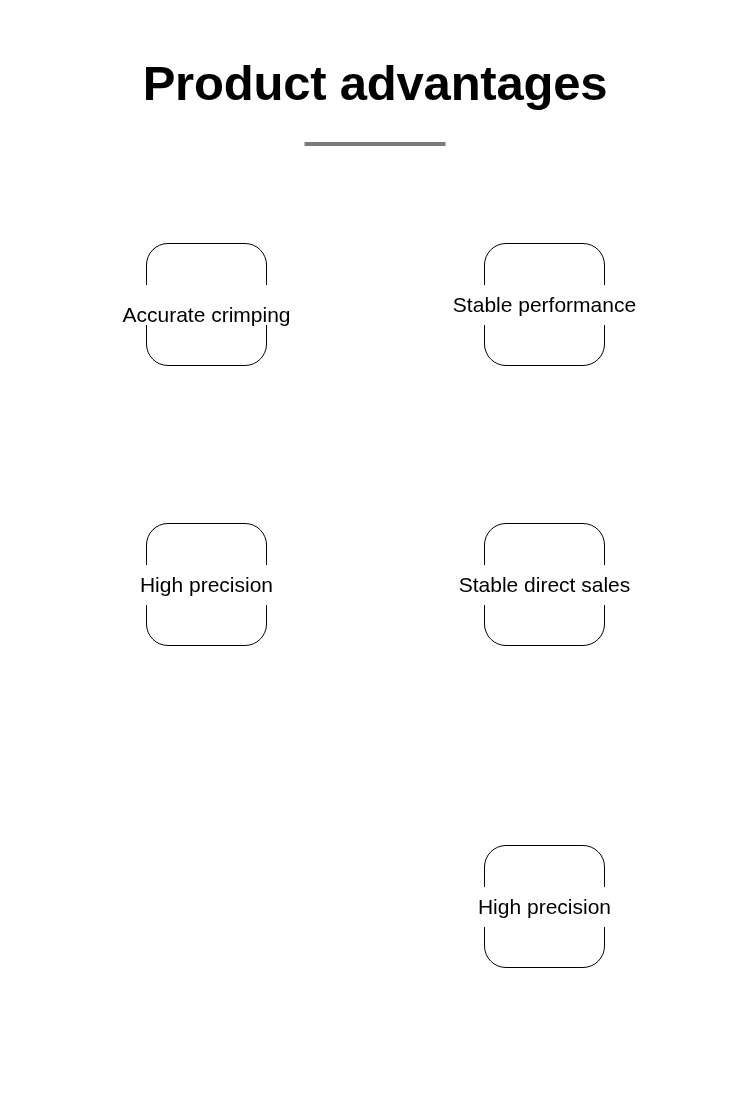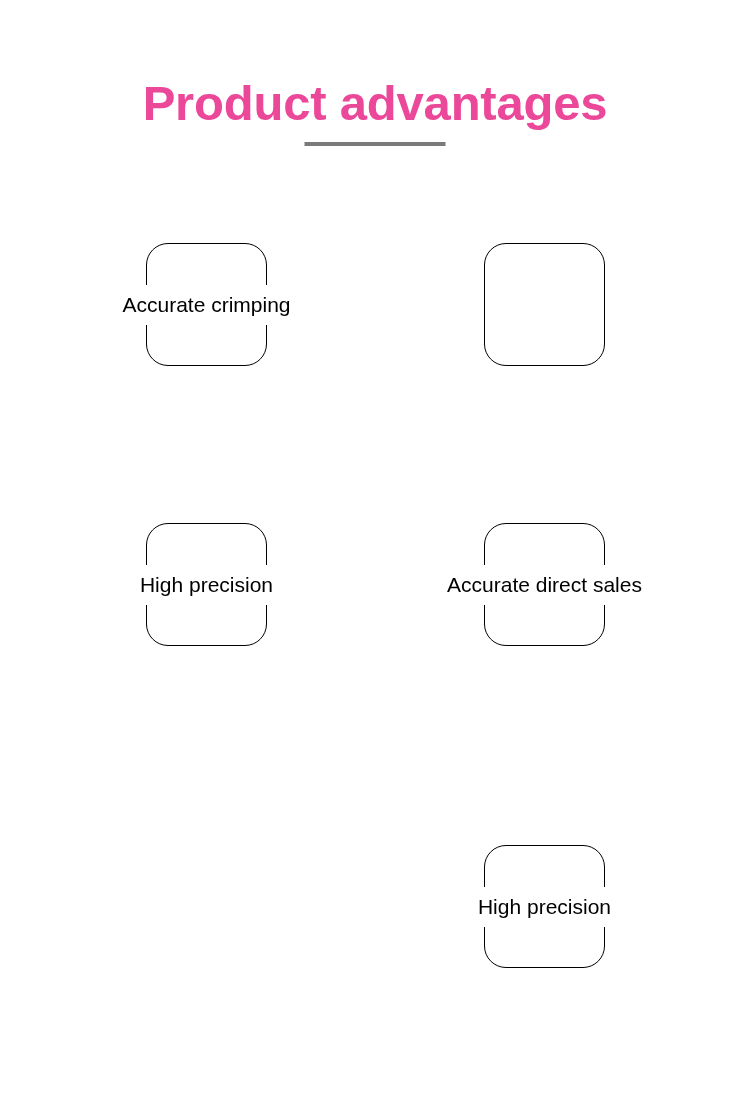--- a/index.html
+++ b/index.html
@@ -33,23 +33,23 @@
     text-align: center;
   }
 
   .page-title {
     margin: 0;
     padding: 0;
     font-size: 49px;
     font-weight: bold;
     line-height: 1;
     letter-spacing: -0.2px;
-    color: #ec4899;
+    color: #000000;
     position: absolute;
-    top: 79px;
+    top: 59px;
     left: 0;
     width: 750px;
     text-align: center;
     white-space: nowrap;
   }
 
   .title-divider {
     position: absolute;
     top: 142px;
     left: 50%;
@@ -113,21 +113,21 @@
   
   .col-left  { left: 146px; }
   .col-right { left: 484px; }
 
   
   .row-1 { top: 243px; }
   .row-2 { top: 523px; }
   .row-3 { top: 845px; }
 
   
-  .w-accurate   { width: 200px; }
+  .w-accurate   { width: 200px; align-items: flex-end; }
   .w-stable     { width: 218px; }
   .w-highprec   { width: 160px; }
   .w-factory    { width: 215px; }
   .w-custom     { width: 292px; }
   .w-highprec2  { width: 160px; }
 </style>
 </head>
 <body>
 
 <div class="page">
@@ -141,33 +141,36 @@
 
     <div class="feature-card col-left row-1">
       <div class="card-outline"></div>
       <div class="card-label-wrap w-accurate">
         <span class="card-label">Accurate crimping</span>
       </div>
     </div>
 
     <div class="feature-card col-right row-1">
       <div class="card-outline"></div>
+      <div class="card-label-wrap w-stable">
+        <span class="card-label">Stable performance</span>
+      </div>
     </div>
 
     <div class="feature-card col-left row-2">
       <div class="card-outline"></div>
       <div class="card-label-wrap w-highprec">
         <span class="card-label">High precision</span>
       </div>
     </div>
 
     <div class="feature-card col-right row-2">
       <div class="card-outline"></div>
       <div class="card-label-wrap w-factory">
-        <span class="card-label">Accurate direct sales</span>
+        <span class="card-label">Stable direct sales</span>
       </div>
     </div>
 
 
     <div class="feature-card col-right row-3">
       <div class="card-outline"></div>
       <div class="card-label-wrap w-highprec2">
         <span class="card-label">High precision</span>
       </div>
     </div>

